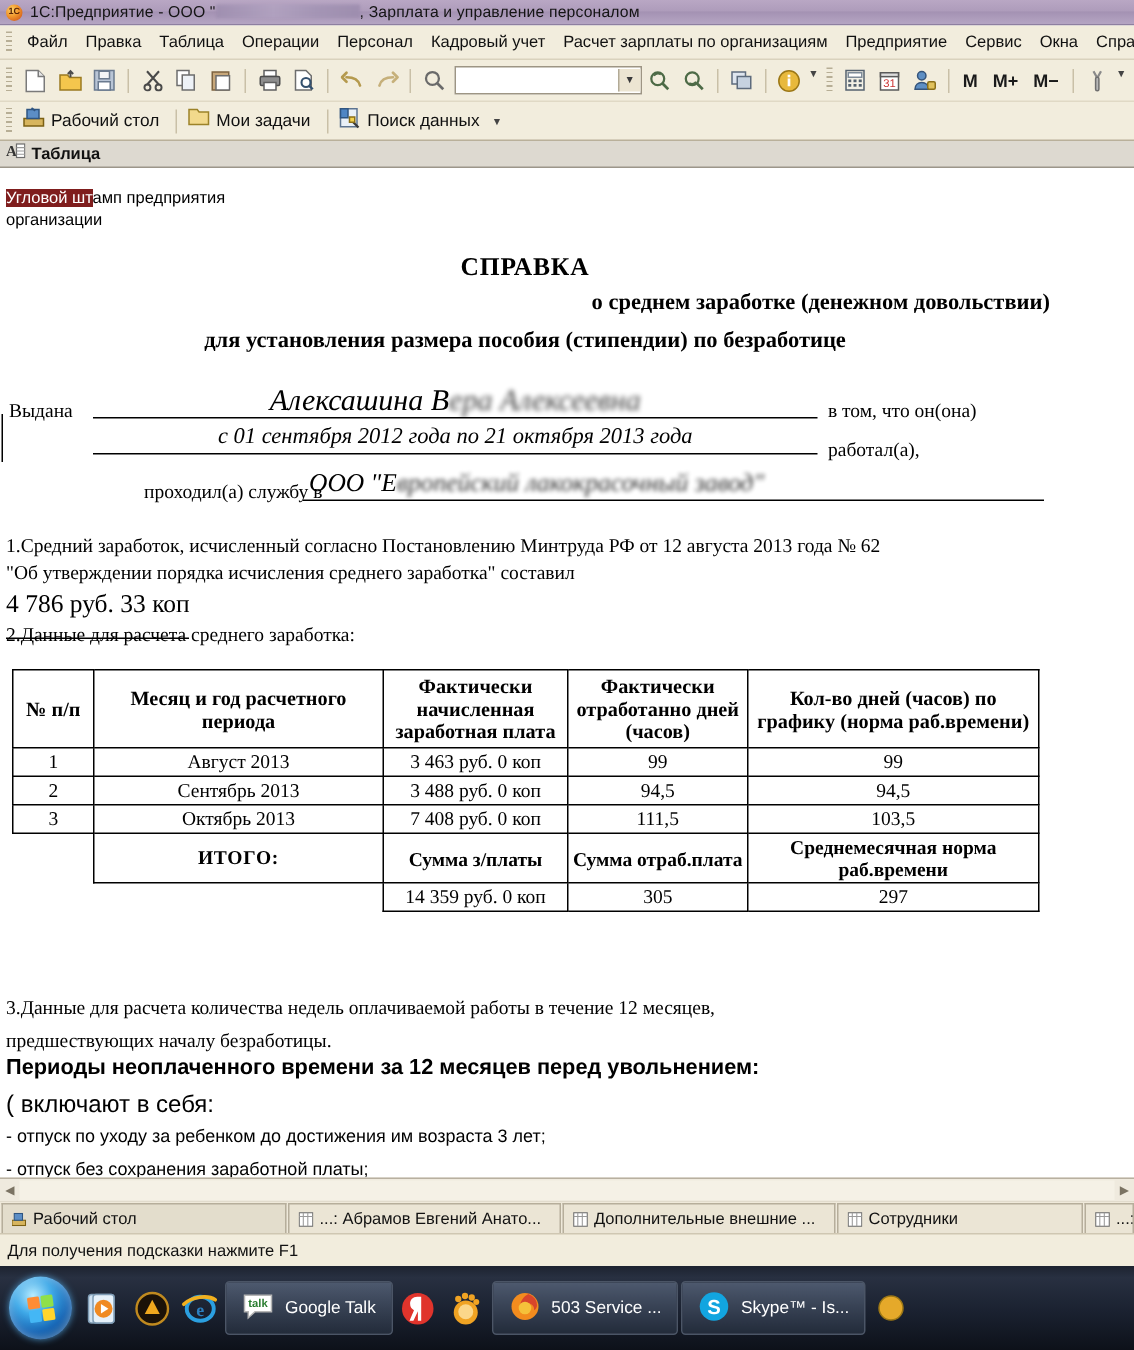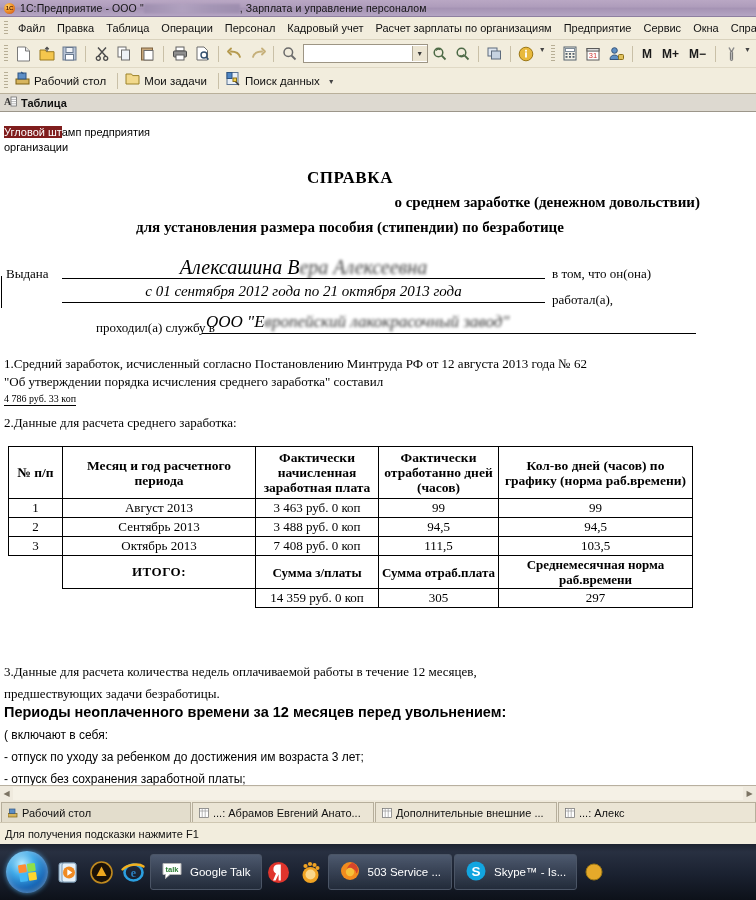--- a/index.html
+++ b/index.html
@@ -110,42 +110,42 @@
   .fld-org{
     position:absolute;left:202px;top:186px;width:490px;height:23px;
     border-bottom:1.4px solid #000;
     font-family:"Liberation Serif",serif;font-style:italic;font-size:17px;
     line-height:23px;padding-left:4px;white-space:nowrap;overflow:hidden;
   }
   .fld-org .blurred{filter:blur(1.5px);opacity:.8;}
 
   .p1{position:absolute;left:4px;top:232px;font-size:13px;white-space:nowrap;}
   .p2{position:absolute;left:4px;top:250px;font-size:13px;white-space:nowrap;}
-  .p3{position:absolute;left:4px;top:269px;font-size:10px;border-bottom:1.2px solid #000;
-      display:inline-block;padding-bottom:1px;}
+  .p3{position:absolute;left:4px;top:269px;font-size:17px;border-bottom:1.2px solid #000;
+      display:inline-block;padding-bottom:12px;}
   .p4{position:absolute;left:4px;top:291px;font-size:13px;}
 
   
   table.calc{
     position:absolute;left:8px;top:322px;border-collapse:collapse;
     font-family:"Liberation Serif",serif;table-layout:fixed;width:684px;
   }
   table.calc td{border:1.3px solid #000;text-align:center;vertical-align:middle;font-size:13px;padding:1px 2px;}
   table.calc td.hd{font-weight:bold;font-size:13.5px;line-height:15px;padding:3px 2px;}
   table.calc td.noborder{border:none;}
   .c1{width:54px;} .c2{width:193px;} .c3{width:123px;} .c4{width:120px;} .c5{width:194px;}
   td.total{font-weight:bold;font-size:15px;letter-spacing:.5px;}
   td.subhd{font-weight:bold;font-size:13.5px;line-height:15px;}
 
   
   .q1{position:absolute;left:4px;top:540px;font-size:13px;white-space:nowrap;}
   .q2{position:absolute;left:4px;top:562px;font-size:13px;}
   .q3{position:absolute;left:4px;top:580px;font-family:"Liberation Sans",sans-serif;
       font-size:14.5px;font-weight:bold;white-space:nowrap;}
-  .q4{position:absolute;left:4px;top:604px;font-family:"Liberation Sans",sans-serif;font-size:12px;}
+  .q4{position:absolute;left:4px;top:604px;font-family:"Liberation Sans",sans-serif;font-size:16px;}
   .q5{position:absolute;left:4px;top:626px;font-family:"Liberation Sans",sans-serif;font-size:12px;}
   .q6{position:absolute;left:4px;top:648px;font-family:"Liberation Sans",sans-serif;font-size:12px;}
 
   
   .hscroll{
     position:absolute;left:0;top:785px;width:756px;height:15px;
     background:#efeade;border-top:1px solid #b8b0a0;border-bottom:1px solid #b8b0a0;
     display:flex;align-items:center;justify-content:space-between;
   }
   .hs-arrow{width:13px;height:13px;display:flex;align-items:center;justify-content:center;
@@ -514,21 +514,21 @@
         <td class="noborder"></td>
         <td class="noborder"></td>
         <td>14 359 руб. 0 коп</td>
         <td>305</td>
         <td>297</td>
       </tr>
     </tbody>
       </table>
 
     <div class="q1">3.Данные для расчета количества недель оплачиваемой работы в течение 12 месяцев,</div>
-    <div class="q2">предшествующих задачи безработицы.</div>
+    <div class="q2">предшествующих началу безработицы.</div>
     <div class="q3">Периоды неоплаченного времени за 12 месяцев перед увольнением:</div>
     <div class="q4">( включают в себя:</div>
     <div class="q5">- отпуск по уходу за ребенком до достижения им возраста 3 лет;</div>
     <div class="q6">- отпуск без сохранения заработной платы;</div>
 
   </div>
 
   <div class="hscroll">
     <div class="hs-arrow">◀</div>
     <div class="hs-track"></div>
@@ -555,20 +555,29 @@
       <span>...: Абрамов Евгений Анато...</span>
     </div>
     <div class="wtab" style="width:168px;">
       <span class="ico">
         <svg width="10" height="10" viewBox="0 0 10 10">
             <rect x="0.5" y="0.5" width="9" height="9" fill="#fff" stroke="#6d6d6d" stroke-width=".7"></rect>
             <path d="M3.2.5v9M6.2.5v9M.5 3h9" stroke="#9a9a9a" stroke-width=".7"></path>
           </svg>
       </span>
       <span>Дополнительные внешние ...</span>
+    </div>
+    <div class="wtab" style="width:150px;">
+      <span class="ico">
+        <svg width="10" height="10" viewBox="0 0 10 10">
+            <rect x="0.5" y="0.5" width="9" height="9" fill="#fff" stroke="#6d6d6d" stroke-width=".7"></rect>
+            <path d="M3.2.5v9M6.2.5v9M.5 3h9" stroke="#9a9a9a" stroke-width=".7"></path>
+          </svg>
+      </span>
+      <span>Сотрудники</span>
     </div>
     <div class="wtab" style="flex:1;">
       <span class="ico">
         <svg width="10" height="10" viewBox="0 0 10 10">
             <rect x="0.5" y="0.5" width="9" height="9" fill="#fff" stroke="#6d6d6d" stroke-width=".7"></rect>
             <path d="M3.2.5v9M6.2.5v9M.5 3h9" stroke="#9a9a9a" stroke-width=".7"></path>
           </svg>
       </span>
       <span>...: Алекс</span>
     </div>

